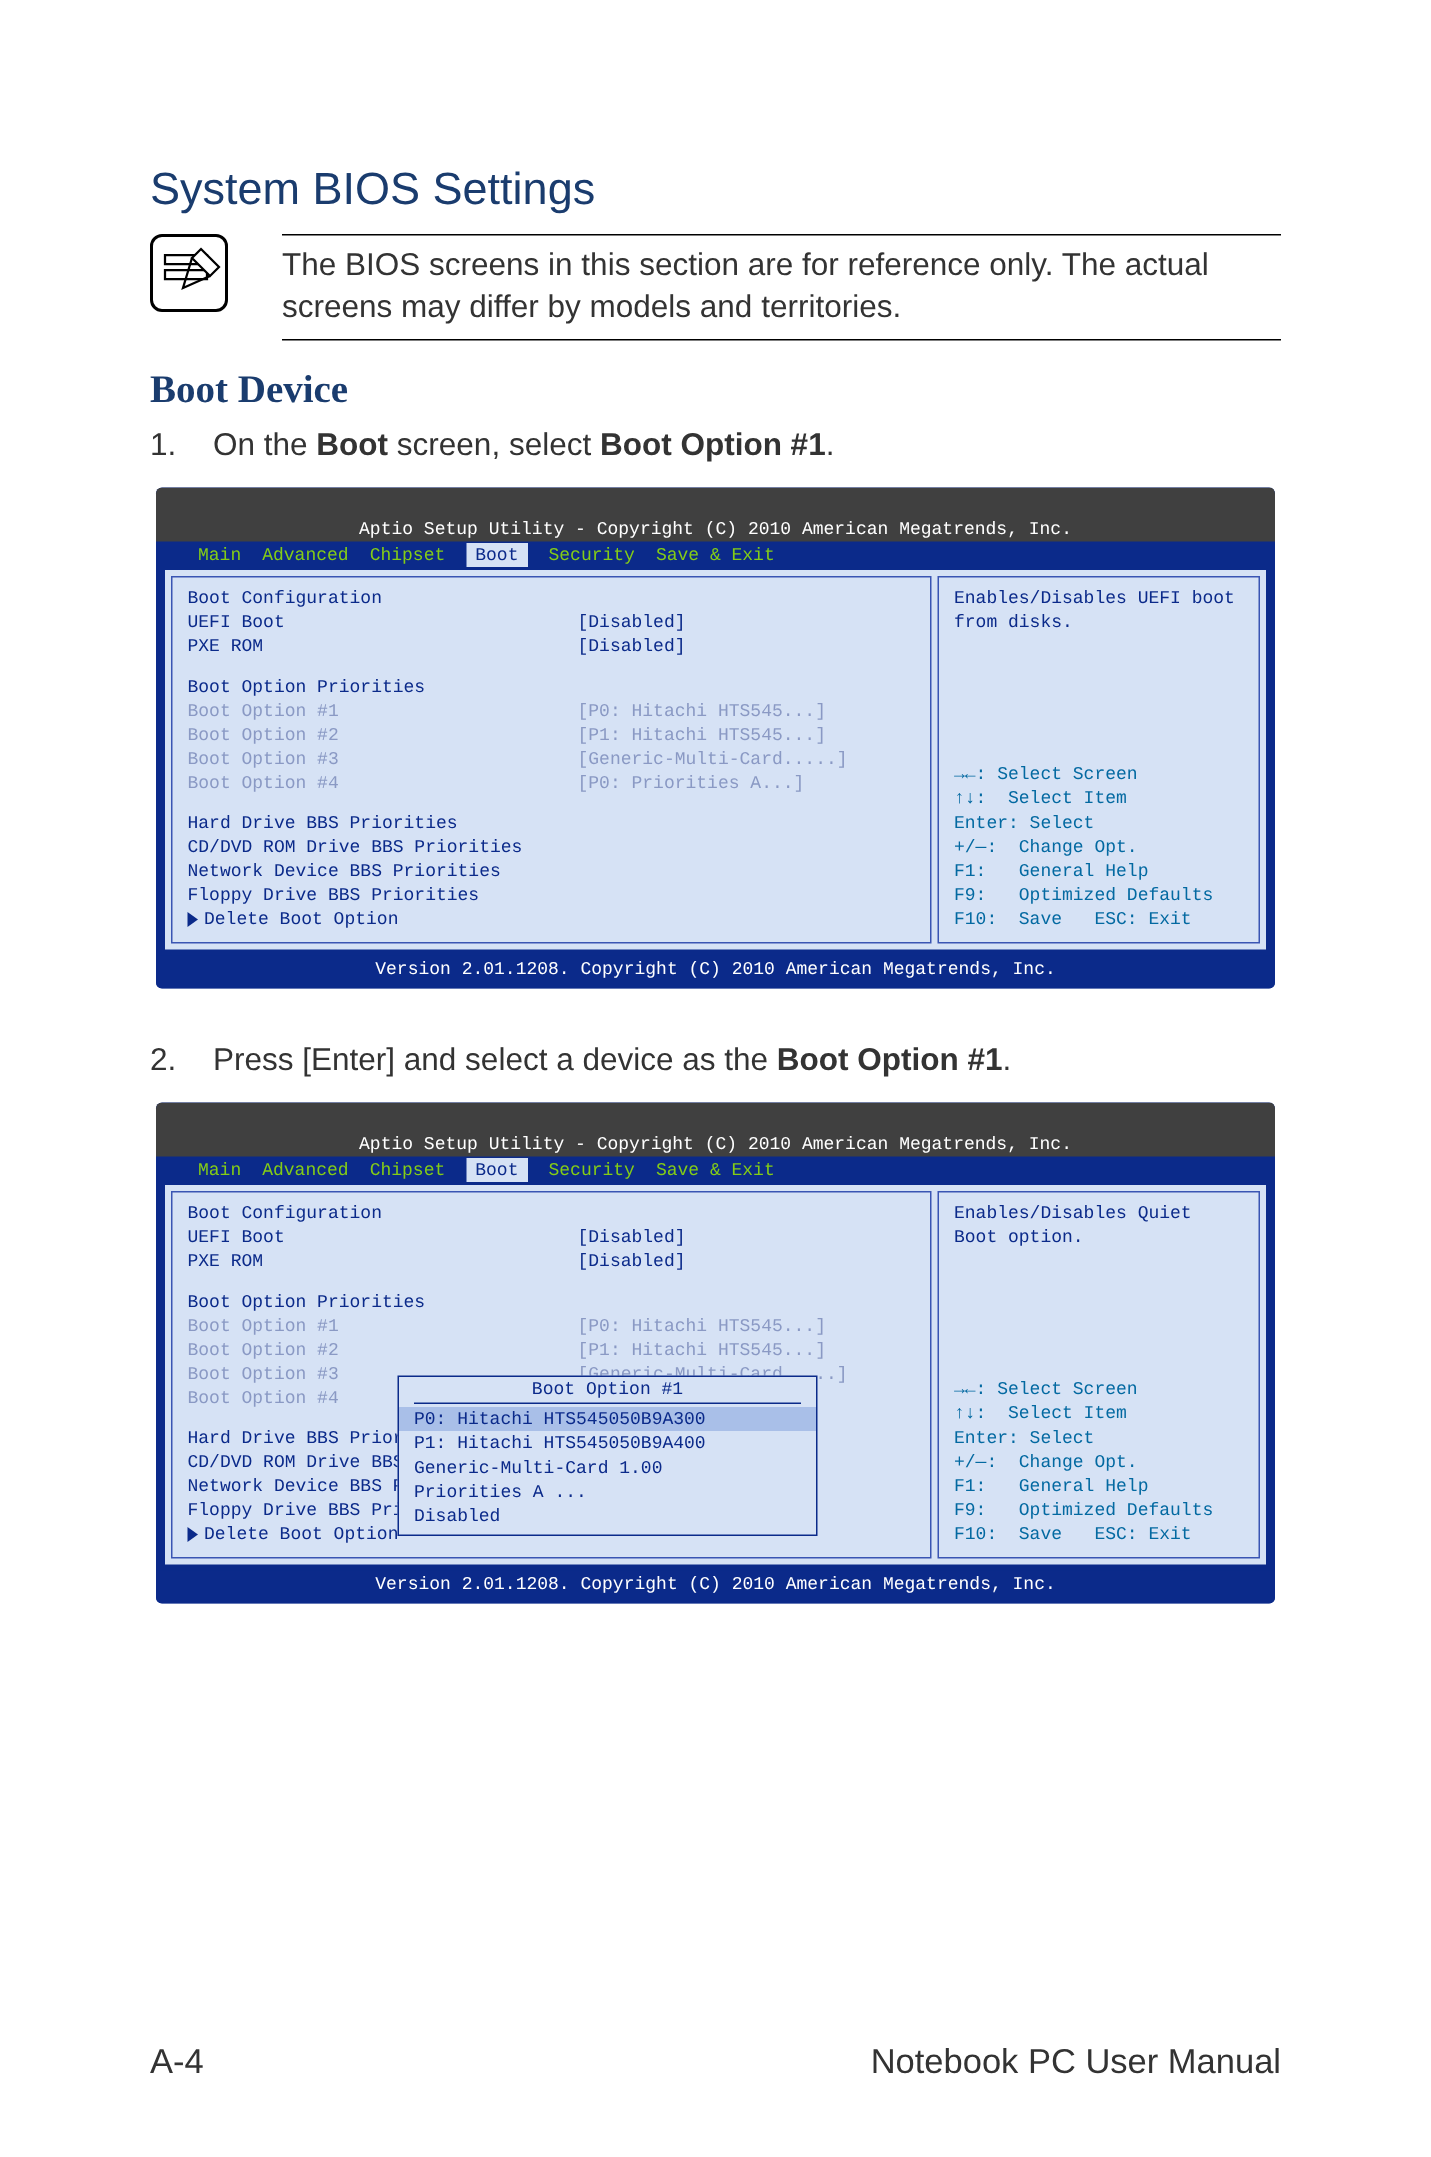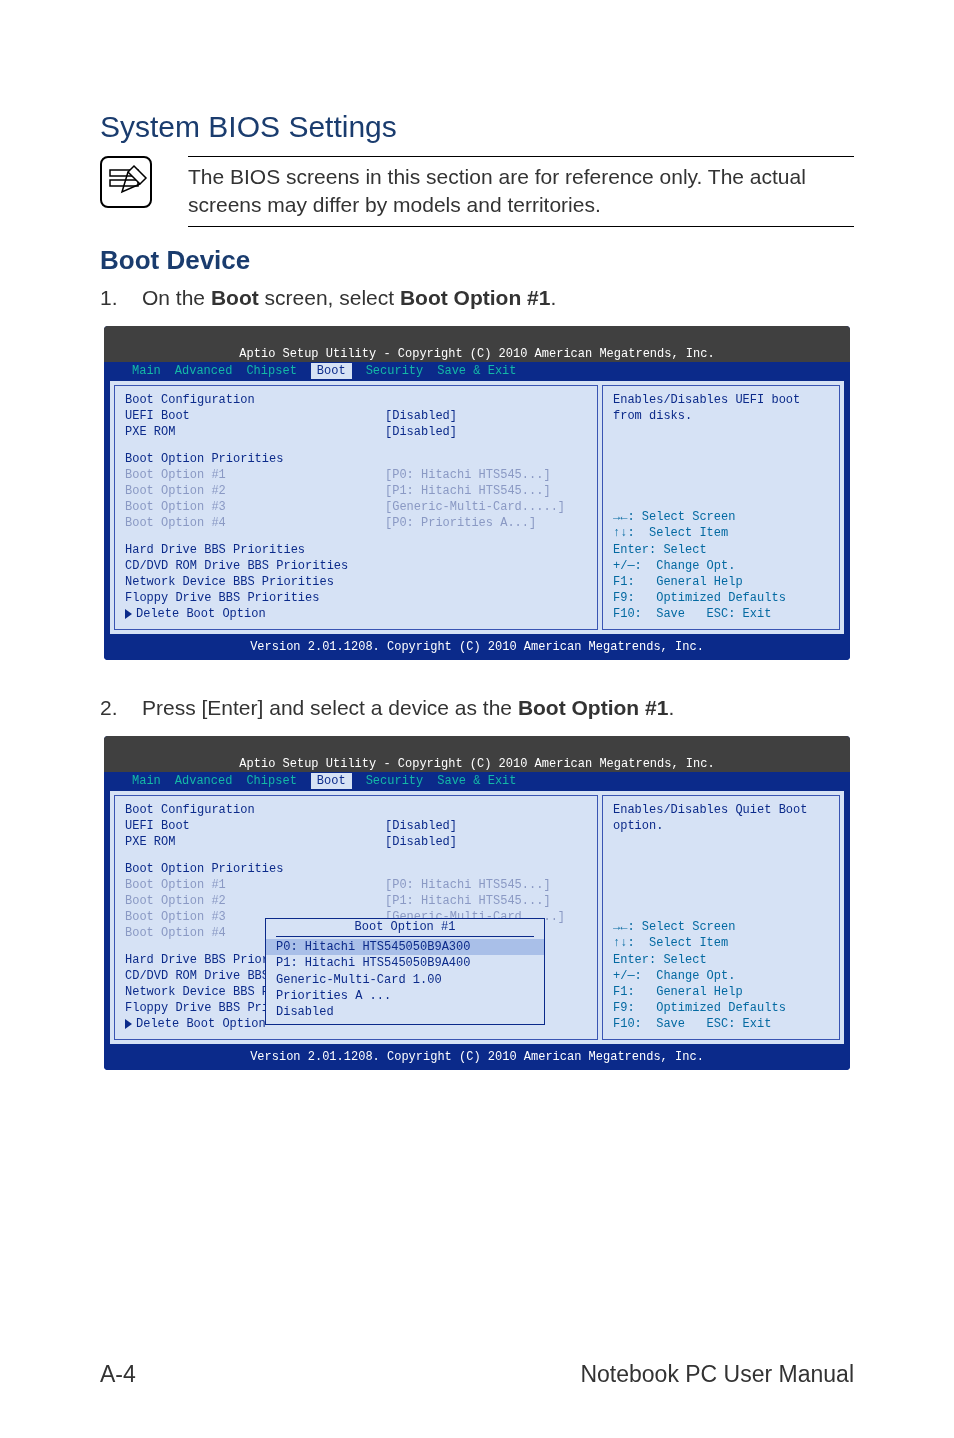--- a/index.html
+++ b/index.html
@@ -18,20 +18,21 @@
     font-size: 30px;
     font-weight: 400;
     color: #1a3c6e;
     margin-bottom: 12px;
   }
   .heading-2 {
     font-size: 26px;
     font-weight: 700;
     color: #1a3c6e;
     margin-bottom: 10px;
+    font-family: Liberation Serif, serif;
   }
   .note-wrap {
     display: flex;
     gap: 36px;
     margin-bottom: 18px;
   }
   .note-icon {
     width: 52px;
     height: 52px;
     flex: 0 0 52px;
@@ -80,21 +81,21 @@
     padding: 20px 0 0 0;
     font-size: 12px;
   }
   .bios-tabs {
     display: flex;
     gap: 14px;
     padding: 1px 28px 2px 28px;
     color: #c9d6ff;
   }
   .bios-tabs .tab {
-    color: #14b8a6;
+    color: #84cc16;
   }
   .bios-tabs .tab.active {
     background: #d6e2f5;
     color: #0b2a8a;
     padding: 0 6px;
   }
   .bios-body {
     background: #d6e2f5;
     margin: 0 6px 4px 6px;
     padding: 4px;
@@ -102,21 +103,21 @@
     gap: 4px;
   }
   .bios-left {
     flex: 1;
     border: 1px solid #3a55b3;
     padding: 6px 10px;
     min-height: 220px;
     position: relative;
   }
   .bios-right {
-    width: 238px;
+    width: 215px;
     border: 1px solid #3a55b3;
     padding: 6px 10px;
     display: flex;
     flex-direction: column;
     justify-content: space-between;
     color: #0b2a8a;
   }
   .conf-head { color: #0b2a8a; }
   .row { display: flex; }
   .row .lbl { width: 260px; }

